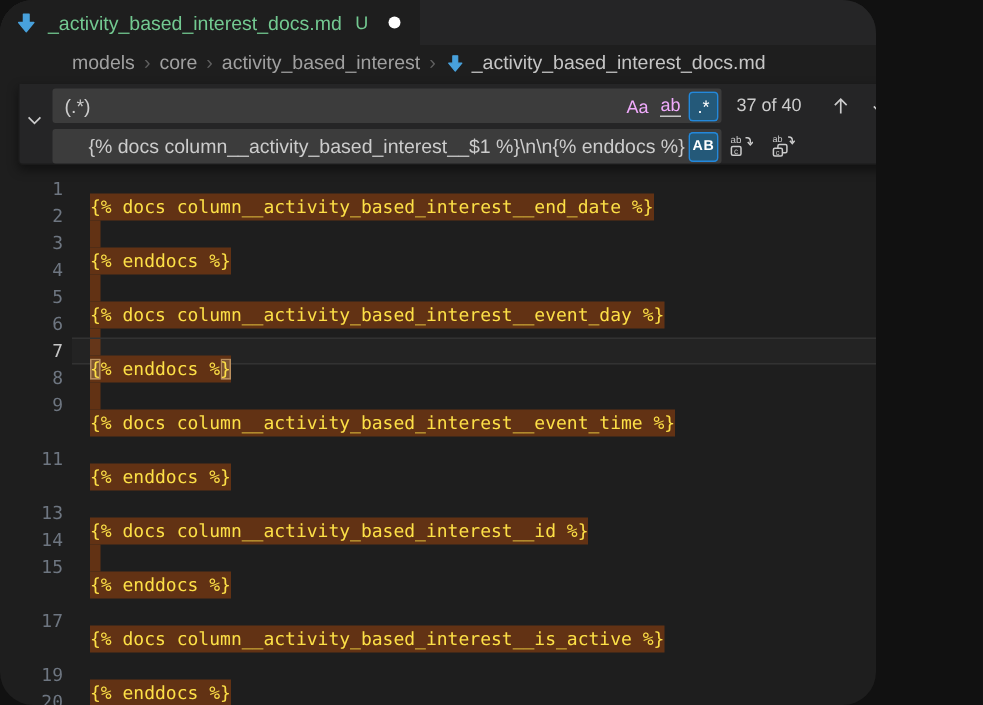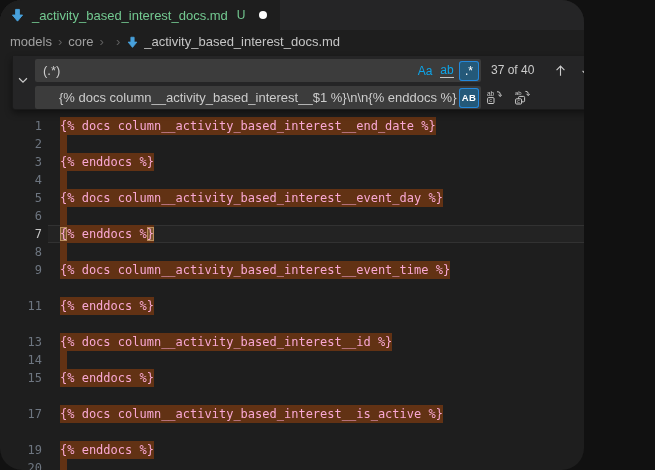--- a/index.html
+++ b/index.html
@@ -36,21 +36,21 @@
   
   .code-area { position:absolute; left:0; top:52px; width:655px; height:418px; }
   .row { position:absolute; left:0; right:0; height:18px; }
   .ln {
     position:absolute; left:0; width:42px; text-align:right;
     font-family:"DejaVu Sans Mono", monospace; font-size:12px; line-height:18px; color:#6e7681;
   }
   .ln.active { color:#c6c6c6; }
   .codetext {
     position:absolute; left:60px; white-space:pre;
-    font-family:"DejaVu Sans Mono", monospace; font-size:12px; line-height:18px; color:#f9a8d4;
+    font-family:"DejaVu Sans Mono", monospace; font-size:12px; line-height:18px; color:#fde047;margin-top:12px;
   }
   .hl { display:inline-block; height:18px; background:#623214; }
   .hl.strip { width:7px; }
   .bracket { background:#7d5431; box-shadow:inset 0 0 0 1px #bb8f5e; }
   .curline {
     position:absolute; left:48px; right:0; top:0; height:18px;
     background:rgba(255,255,255,0.025);
     border-top:1px solid #323232; border-bottom:1px solid #323232;
   }
 
@@ -72,21 +72,21 @@
     display:flex; align-items:center; overflow:hidden;
   }
   .f-input.findrow { top:3px; }
   .f-input.replrow { top:30px;padding-left:16px; }
   .f-input .val {
     flex:1 1 auto; padding-left:8px; font-size:13px; color:#cccccc; white-space:nowrap; overflow:hidden;
   }
   .optbtn {
     flex:0 0 auto; width:20px; height:20px; margin-right:2px; border-radius:3px;
     display:flex; align-items:center; justify-content:center;
-    font-size:12px; color:#0ea5e9; cursor:pointer;
+    font-size:12px; color:#f0abfc; cursor:pointer;
   }
   .optbtn.on { background:#245979; box-shadow:inset 0 0 0 1px #2488db; color:#ffffff; }
   .optbtn .uword { border-bottom:1px solid #c5c5c5; line-height:1; padding-bottom:1px; }
   .optbtn.ab { font-size:9.5px; letter-spacing:.5px; font-weight:bold; }
 
   .results { position:absolute; left:478px; top:3px; height:23px; line-height:23px; font-size:12px; color:#cccccc; }
 
   .find-actions { position:absolute; right:5px; top:3px; display:flex; gap:4px; }
   .repl-actions { position:absolute; left:470px; top:30px; display:flex; gap:6px; }
   .icobtn {
@@ -107,25 +107,26 @@
           <path d="M6 1.5h4v6h3.4L8 14 2.6 7.5H6z" fill="#48a1dc" stroke="#48a1dc" stroke-width="1" stroke-linejoin="round"></path>
         </svg>
       </span>
       <span class="title">_activity_based_interest_docs.md</span>
       <span class="gitu">U</span>
       <span class="dot"></span>
     </div>
   </div>
 
   <div class="breadcrumb">
-    <span id="bc-items" style="display:inline-flex;align-items:flex-start;">
+    <span id="bc-items" style="display:inline-flex;align-items:flex-start;margin-left:38px;">
         <span>models</span>
         <span class="sep">›</span>
         <span>core</span>
         <span class="sep">›</span>
+        <span>activity_based_interest</span>
         <span class="sep">›</span>
       </span>
     <span class="bc-icon">
       <svg viewBox="0 0 16 16" width="13" height="13">
         <path d="M6 1.5h4v6h3.4L8 14 2.6 7.5H6z" fill="#48a1dc" stroke="#48a1dc" stroke-width="1" stroke-linejoin="round"></path>
       </svg>
     </span>
     <span class="bc-file">_activity_based_interest_docs.md</span>
   </div>
 

